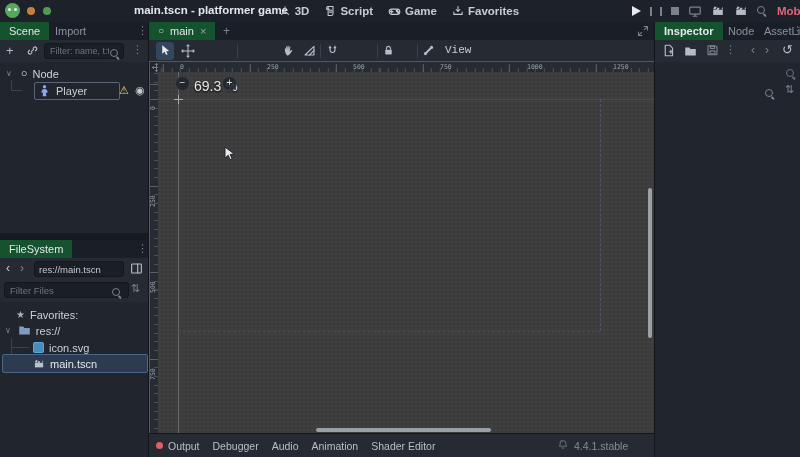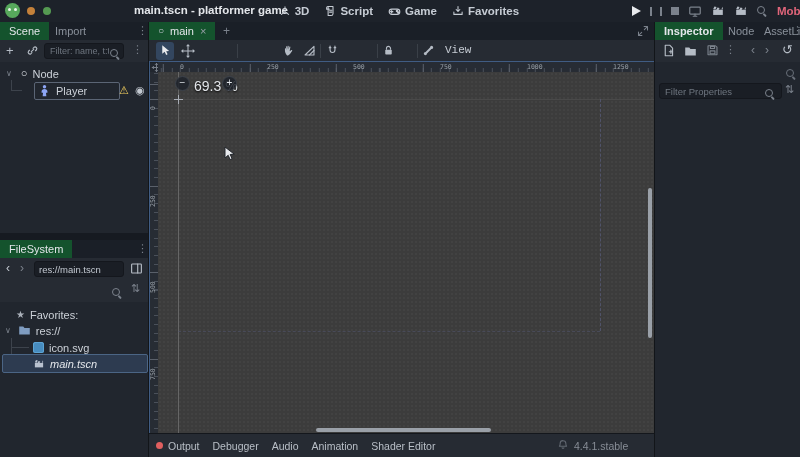--- a/index.html
+++ b/index.html
@@ -179,20 +179,21 @@
   <div class="abs dockbar" style="left:0;top:258px;width:148px;height:44px;">
     <span class="abs glyph" style="left:6px;top:4px;font-size:12px;color:#c3c9d1;">‹</span>
     <span class="abs glyph dim" style="left:20px;top:4px;font-size:12px;">›</span>
     <div class="abs tin flex" style="left:34px;top:3px;width:80px;height:14px;font-size:9.5px;padding:0 4px;text-align:center;">
         <span>res://main.tscn</span>
       </div>
     <svg class="abs sv ico" style="left:130px;top:4px;" width="13" height="13" viewBox="0 0 16 16">
         <rect x="2" y="2.5" width="12" height="11" rx="1"></rect>
         <path d="M9.5 2.5v11"></path>
       </svg>
+    <input class="tin" style="left: 4px; top: 24px; width: 104px; height: 14px; font-size: 9.5px;" placeholder="Filter Files">
     <span class="abs mag dim" style="left:112px;top:27px;"></span>
     <span class="abs glyph dim" style="left:131px;top:25px;font-size:11px;">⇅</span>
   </div>
   <div class="abs" style="left:0;top:302px;width:148px;height:155px;background:#21262e;">
     <div class="treerow" style="left:16px;top:5px;">
       <span class="glyph" style="font-size:10px;color:#aab0b9;">★</span>
       <span>Favorites:</span>
     </div>
     <div class="treerow" style="left:5px;top:21px;">
       <span class="glyph dim" style="font-size:8px;">∨</span>
@@ -207,21 +208,21 @@
     <div class="treerow" style="left:33px;top:38px;">
       <span style="width:11px;height:11px;border-radius:2.5px;background:#478cbf;display:inline-block;box-shadow:inset 0 0 0 1px #5da4d4;"></span>
       <span>icon.svg</span>
     </div>
     <div class="abs" style="left:2px;top:52px;width:144px;height:17px;background:var(--c-selection);border:1px solid #4b6585;border-radius:2px;"></div>
     <div class="treerow" style="left:33px;top:54px;">
       <svg class="fl" width="12" height="12" viewBox="0 0 16 16" style="color:#b9c2cf;">
           <path d="M2.5 6.5h11v6h-11z"></path>
           <path d="M2.5 5.6l1.5-2.8 2.4.6-1.5 2.8zM7.4 4l2.4.6-1.5 2.8-2.4-.6zM12.2 5.2l1.1-2.1.2 2.7-1.1.8z"></path>
         </svg>
-      <span style="color:#e3e6ea;font-style:italic;">main.tscn</span>
+      <span style="color:#e3e6ea;">main.tscn</span>
     </div>
   </div>
   <div class="abs" style="left:148px;top:22px;width:1px;height:435px;background:#121519;"></div>
 
   <div class="abs strip" style="left:149px;top:22px;width:505px;">
     <div class="dtab active" style="left:0;gap:6px;">
       <span class="glyph" style="font-size:10px;color:#c3c9d1;">○</span>
       <span style="color:#e3e6ea;">main</span>
       <span class="glyph" style="font-size:11px;color:#99a0a8;">×</span>
     </div>
@@ -359,19 +360,18 @@
       </svg>
     <span class="abs glyph dim" style="left:70px;top:4px;font-size:11px;">⋮</span>
     <span class="abs glyph dim" style="left:96px;top:4px;font-size:12px;">‹</span>
     <span class="abs glyph dim" style="left:110px;top:4px;font-size:12px;">›</span>
     <span class="abs glyph ico" style="left:127px;top:3px;font-size:13px;">↺</span>
   </div>
   <div class="abs" style="left:655px;top:62px;width:145px;height:18px;background:#21262e;">
     <span class="abs mag dim" style="left:131px;top:4px;opacity:.8;"></span>
   </div>
   <div class="abs" style="left:655px;top:80px;width:145px;height:22px;background:#21262e;">
-    <input class="tin" style="left: 4px; top: 3px; width: 102px; height: 14px; font-size: 9.5px;" placeholder="Filter Properties">
     <span class="abs mag dim" style="left:110px;top:6px;"></span>
     <span class="abs glyph dim" style="left:130px;top:4px;font-size:11px;">⇅</span>
   </div>
   <div class="abs" style="left:655px;top:102px;width:145px;height:355px;background:#21262e;"></div>
 
 </div>
 
 </body></html>

